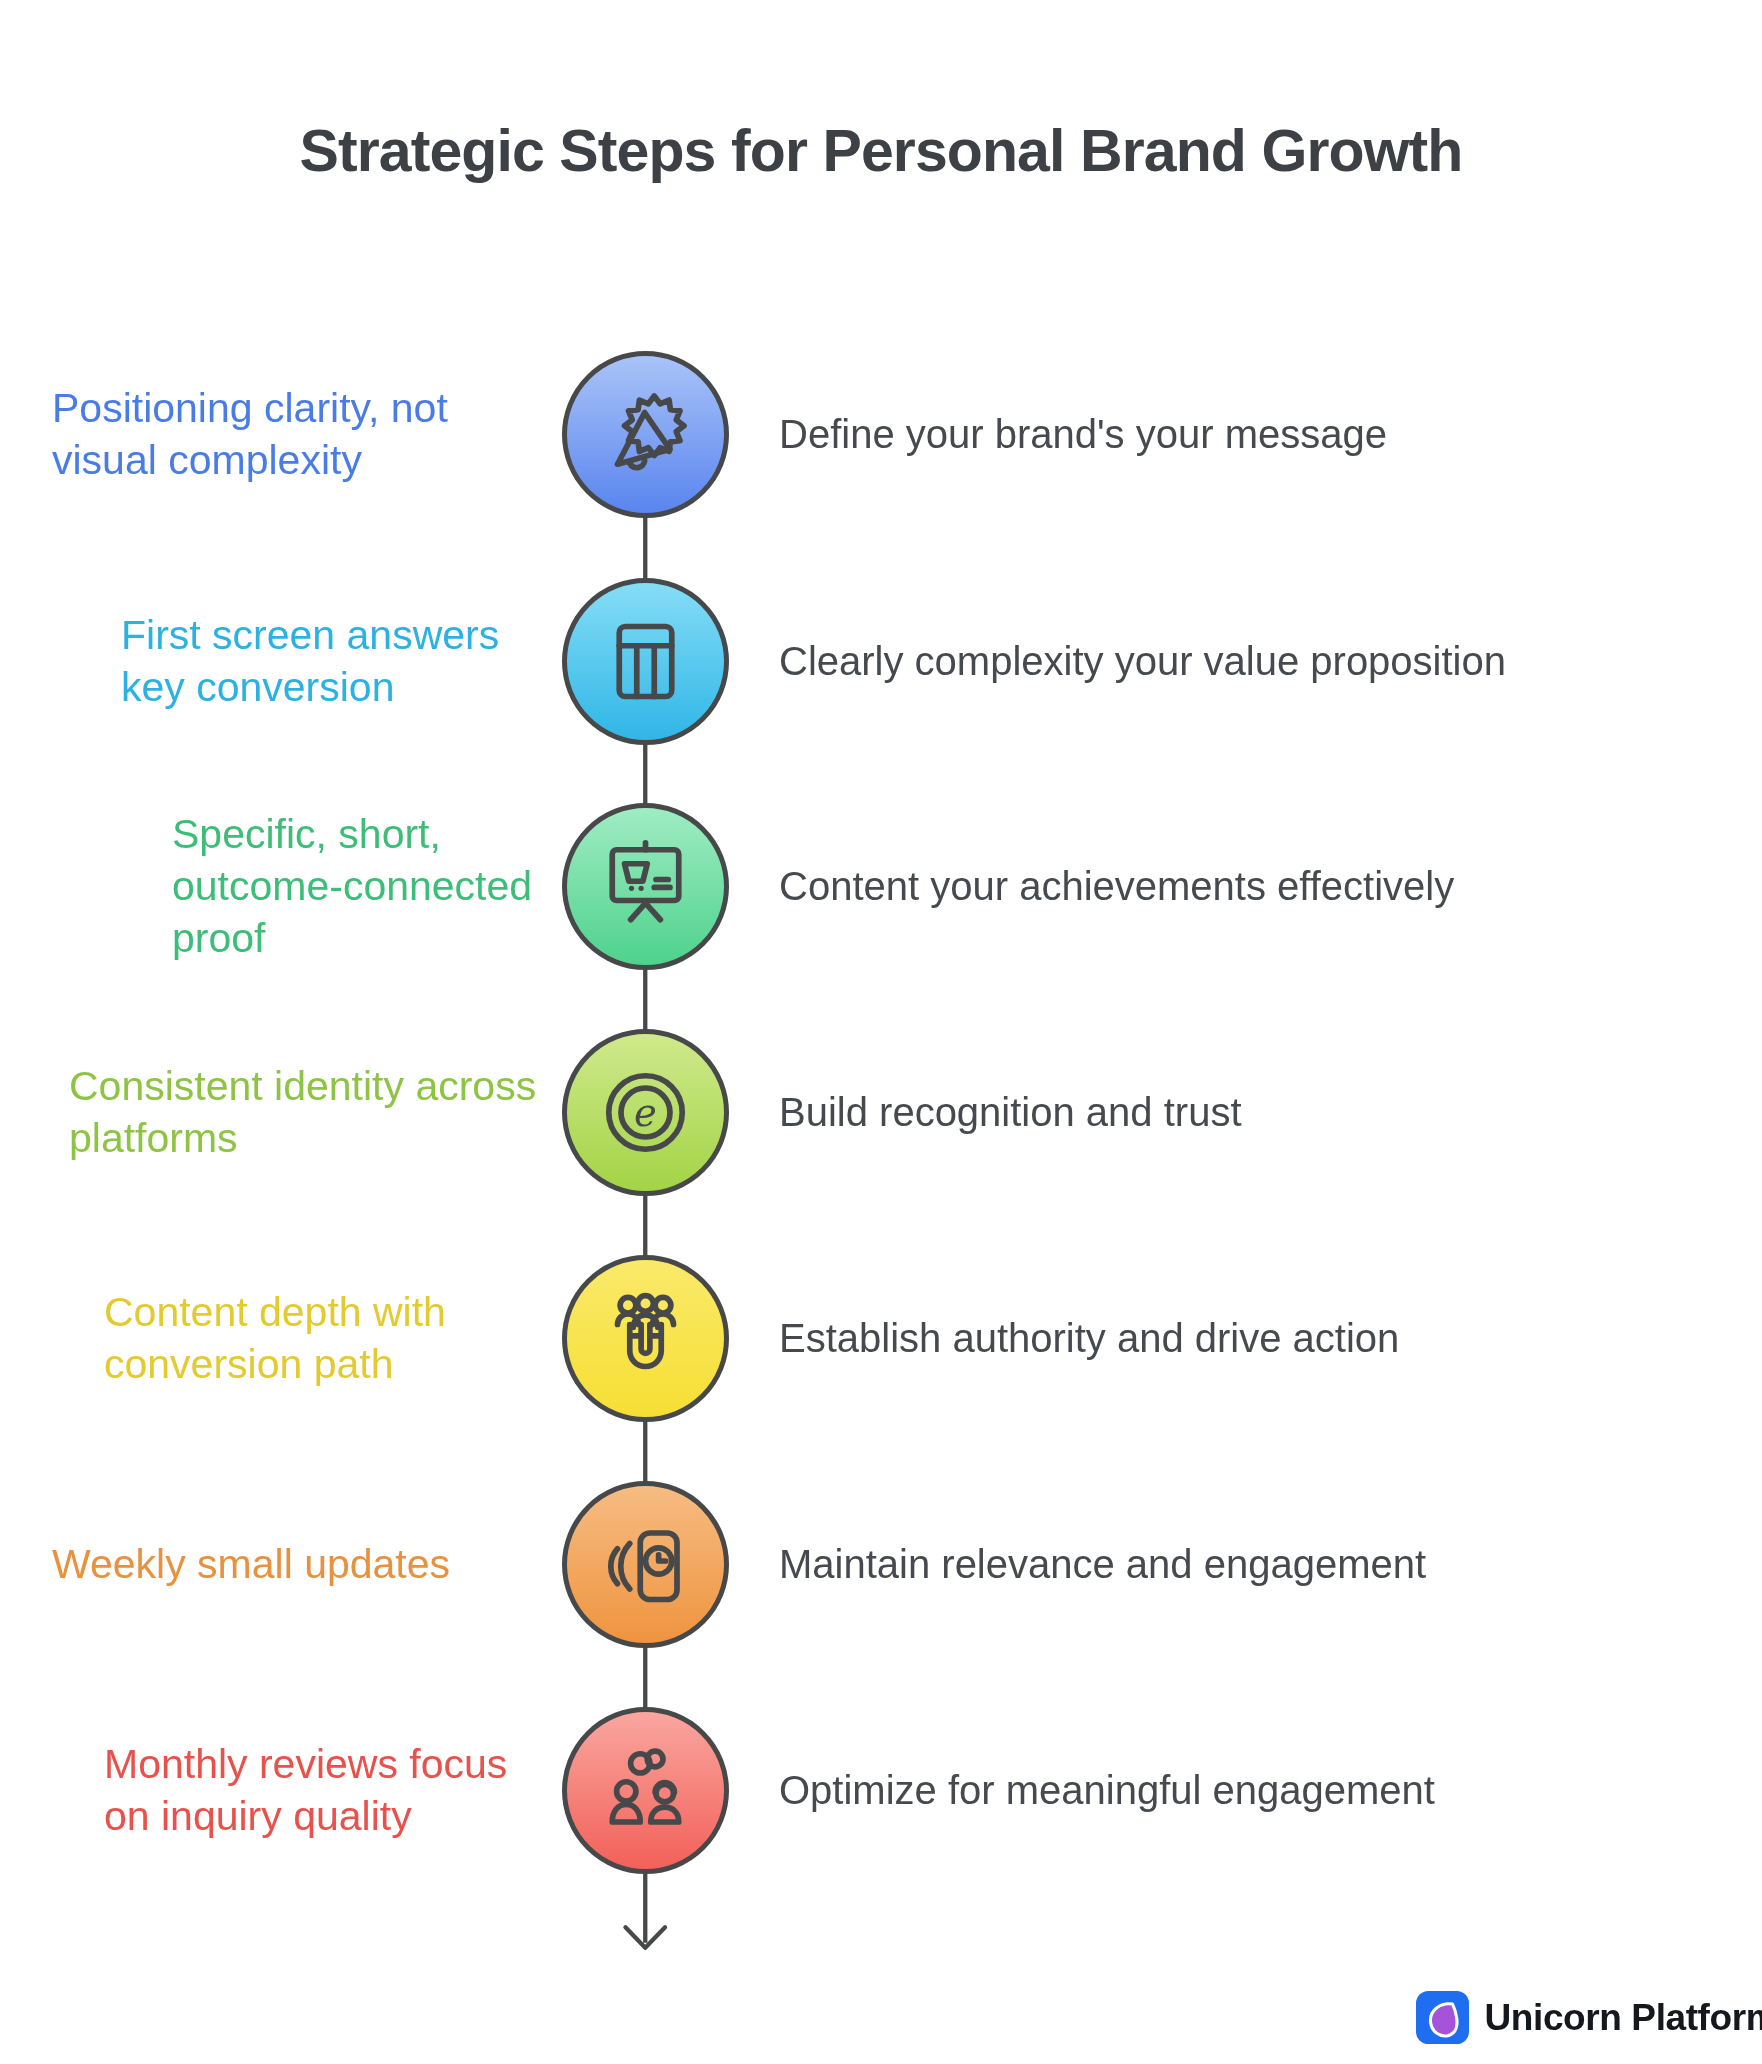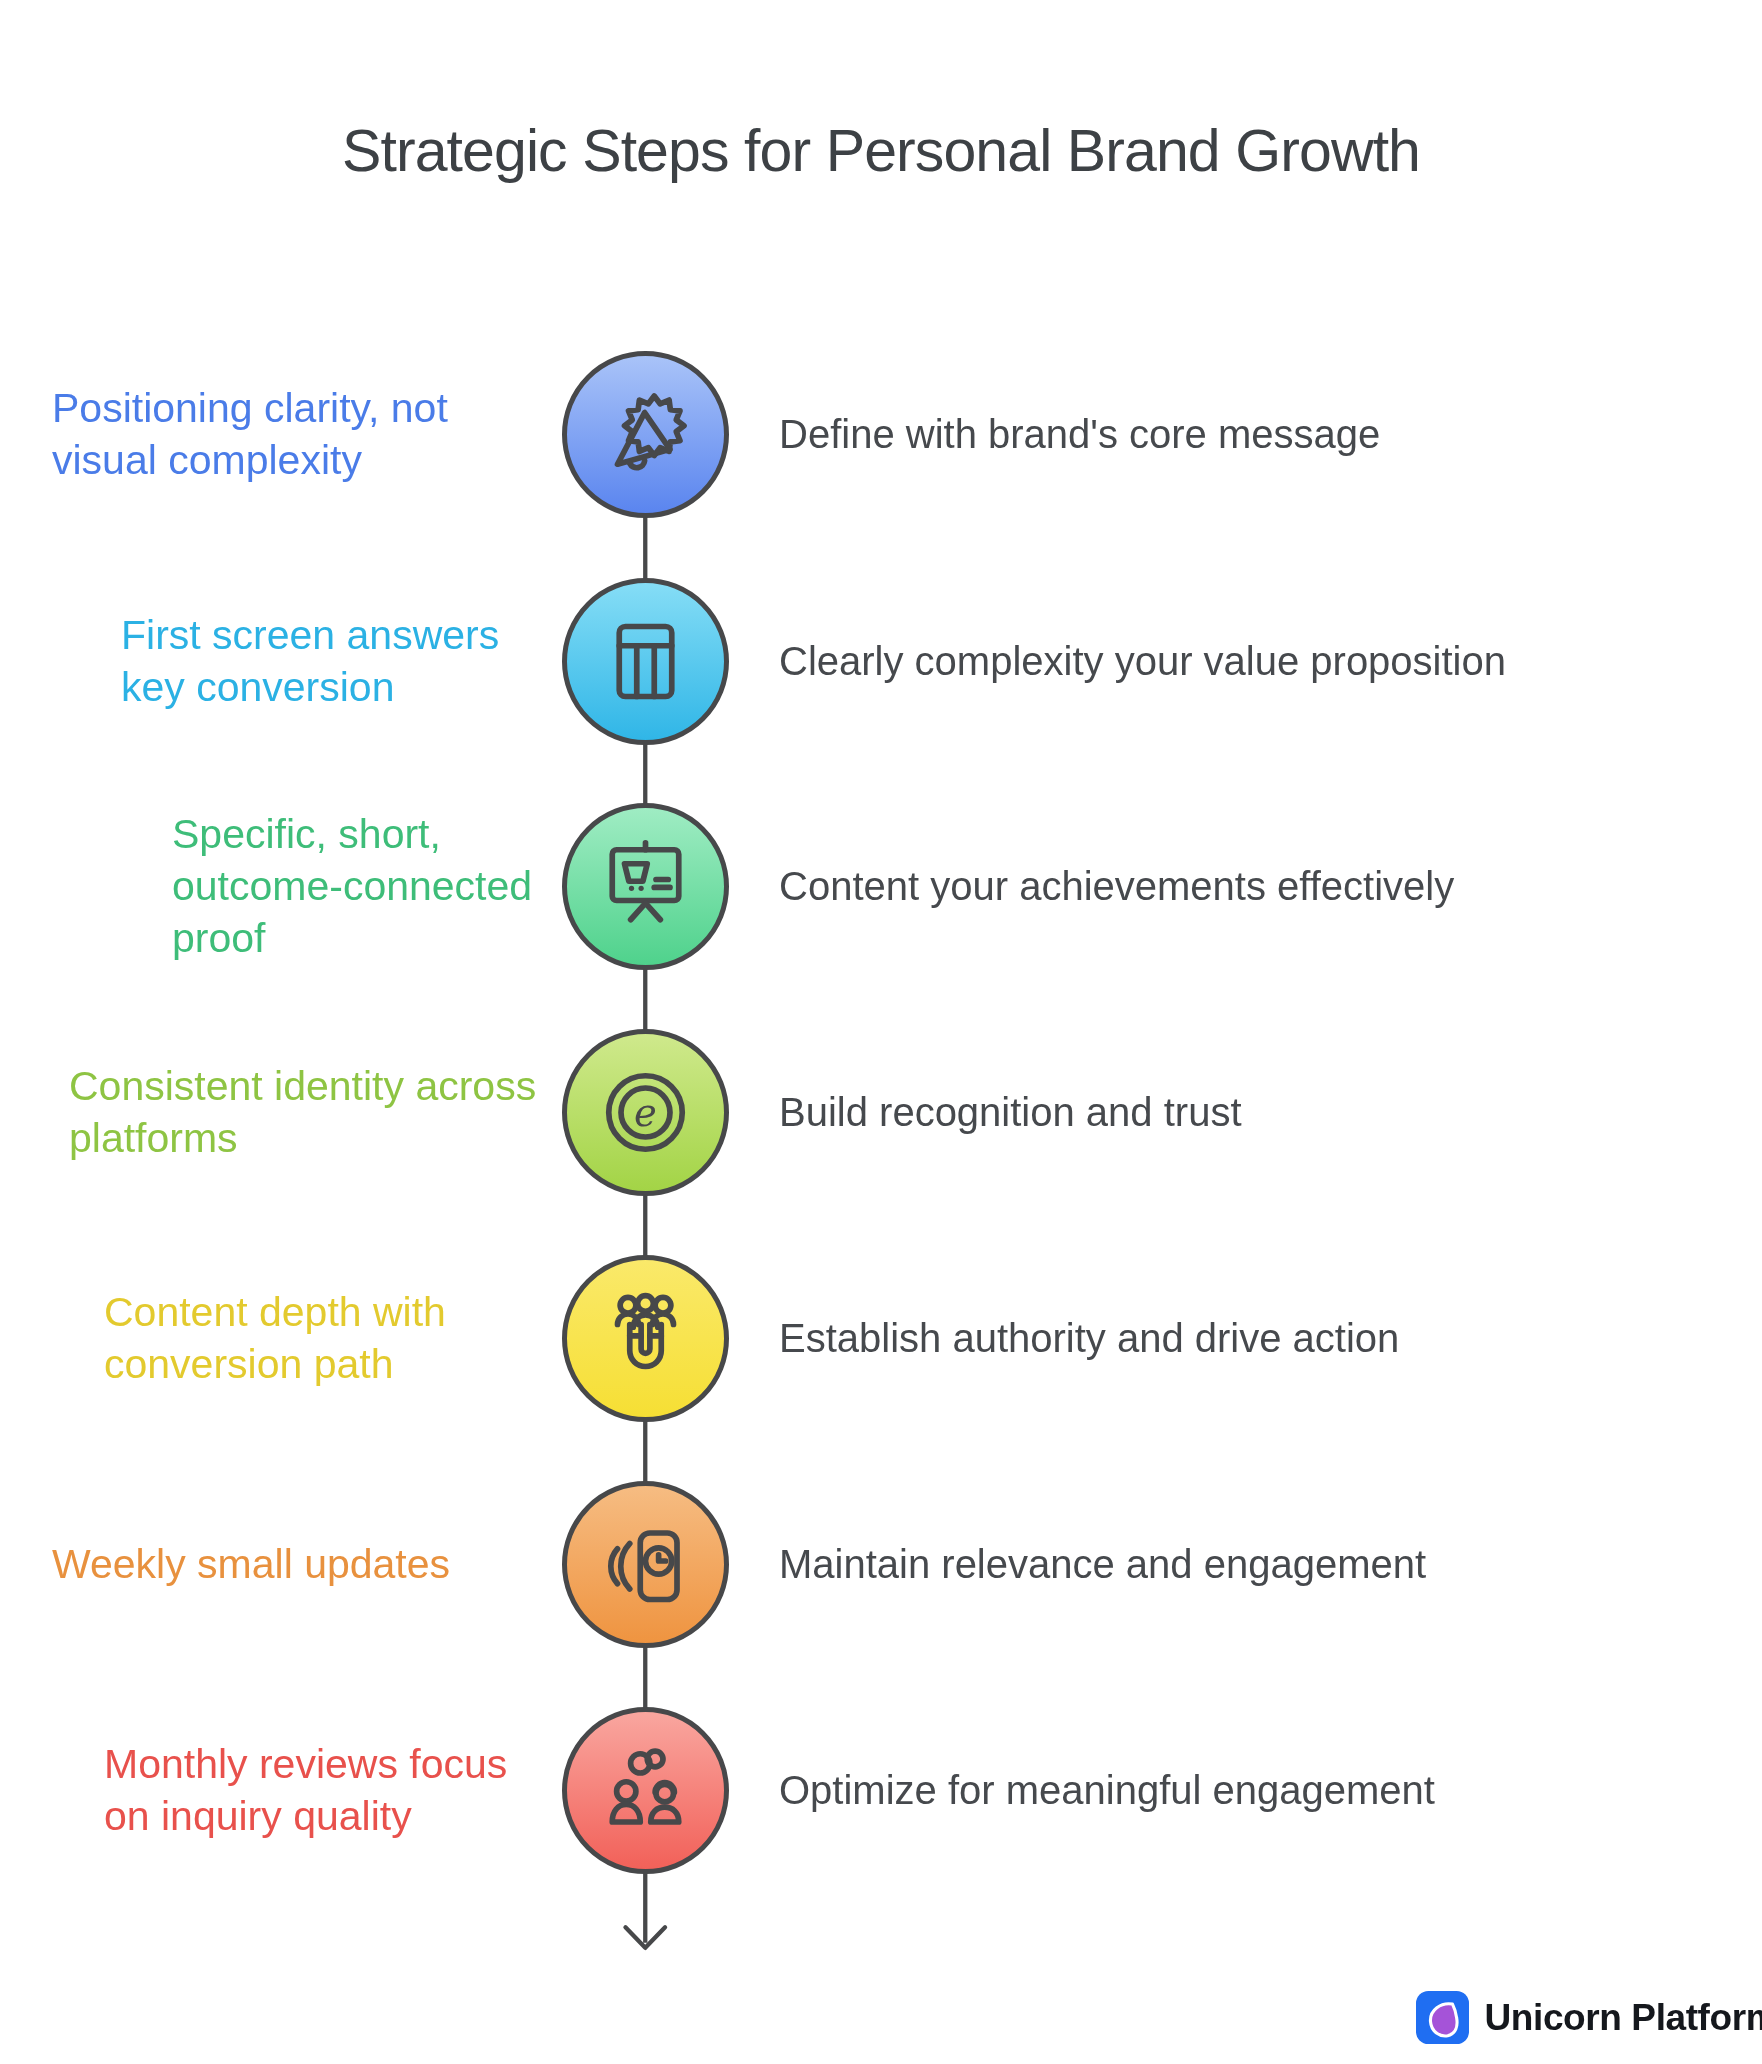--- a/index.html
+++ b/index.html
@@ -1,19 +1,19 @@
 <!DOCTYPE html>
 <html style="--stroke: #47484a; --title-color: #3d4145; --desc-color: #46494d; --footer-text: #15181d; --logo-bg: #1f6ef2; --logo-drop: #a553d8;font-size:13.8px"><head>
 <meta charset="utf-8">
 <style>
   html,body{margin:0;padding:0;background:#ffffff;}
   .page{position:relative;width:1762px;height:2064px;background:#ffffff;overflow:hidden;
         font-family:"Liberation Sans", sans-serif;}
   .title{position:absolute;top:117px;left:0;width:100%;text-align:center;
-         font-size:59px;font-weight:normal;color:var(--title-color,#3d4145);letter-spacing:-0.9px;}
+         font-size:59px;font-weight:bold;color:var(--title-color,#3d4145);letter-spacing:-0.9px;}
   .timeline-svg{position:absolute;left:0;top:0;width:1762px;height:2064px;color:var(--stroke,#47484a);z-index:0;}
   .row{position:absolute;left:0;right:0;top:var(--cy);height:0;z-index:1;}
   .label{position:absolute;right:1211px;top:0;transform:translateY(-50%);
          text-align:left;font-size:41px;line-height:1.27;color:var(--label-color,#555);}
   .w580{width:499px}.w500{width:430px}.w440{width:379px}.w560{width:482px}.w520{width:447px}
   .circle{position:absolute;left:562px;top:-83px;width:157px;height:157px;border-radius:50%;
           border:5.2px solid var(--stroke,#47484a);
           background:linear-gradient(180deg,var(--c-top,#ddd),var(--c-bottom,#bbb));
           display:flex;align-items:center;justify-content:center;}
   .circle svg{width:105px;height:105px;color:var(--stroke,#47484a);}
@@ -38,21 +38,21 @@
 
   <div class="row" style="--cy: 434px; --label-color: #4a7ce8; --c-top: #a9c3f8; --c-bottom: #5a85ef;">
     <div class="label w580">Positioning clarity, not visual complexity</div>
     <div class="circle">
       <svg viewBox="0 0 120 120">
         <polygon class="icon-stroke" points="104,50 95.1,56.7 99.4,67 88.4,68.4 87,79.4 76.7,75.1 70,84 63.3,75.1 53,79.4 51.6,68.4 40.6,67 44.9,56.7 36,50 44.9,43.3 40.6,33 51.6,31.6 53,20.6 63.3,24.9 70,16 76.7,24.9 87,20.6 88.4,31.6 99.4,33 95.1,43.3"></polygon>
         <path class="icon-stroke" d="M28,94 L88,77 L59,35 Z"></path>
         <path class="icon-stroke" d="M42,93 a9,9 0 0 0 17,-3"></path>
       </svg>
     </div>
-    <div class="desc">Define with brand's core message</div>
+    <div class="desc">Define your brand's your message</div>
   </div>
 
   <div class="row" style="--cy: 661px; --label-color: #2bb1e4; --c-top: #85ddf6; --c-bottom: #30b6e7;">
     <div class="label w500">First screen answers key conversion</div>
     <div class="circle">
       <svg viewBox="0 0 120 120">
         <rect class="icon-stroke" x="30" y="20" width="60" height="80" rx="7"></rect>
         <line class="icon-stroke" x1="30" y1="42" x2="90" y2="42"></line>
         <line class="icon-stroke" x1="50" y1="42" x2="50" y2="100"></line>
         <line class="icon-stroke" x1="70" y1="42" x2="70" y2="100"></line>

